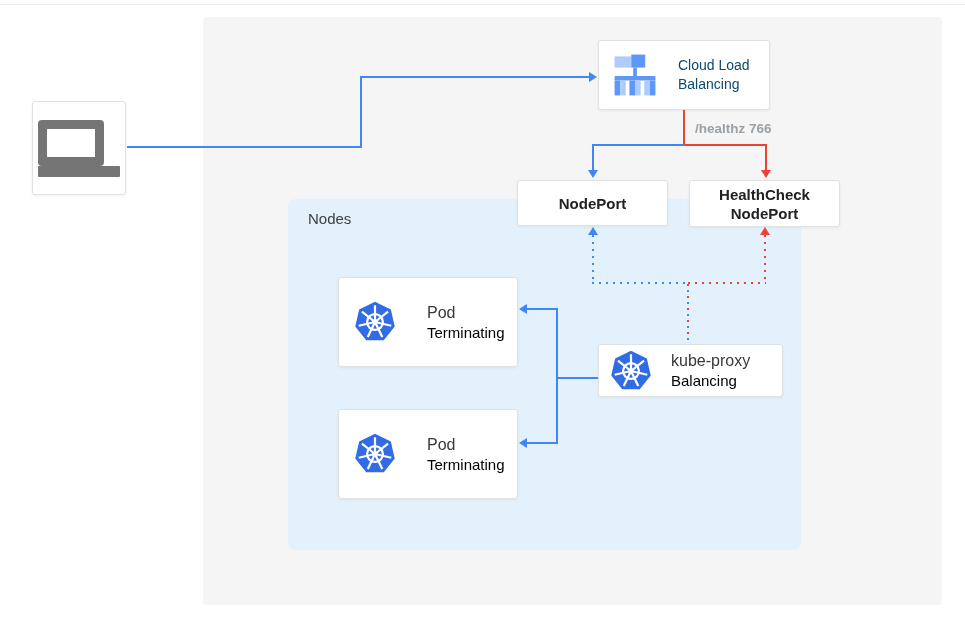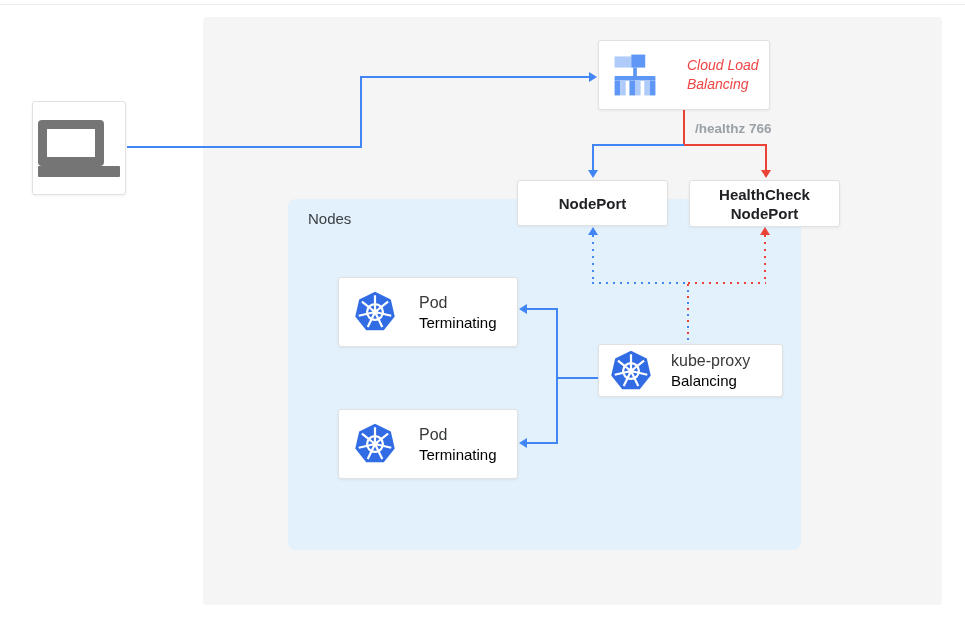--- a/index.html
+++ b/index.html
@@ -33,28 +33,28 @@
   .arr-up-b{border-left:5px solid transparent;border-right:5px solid transparent;border-bottom:8px solid var(--blue);}
   .arr-up-r{border-left:5px solid transparent;border-right:5px solid transparent;border-bottom:8px solid var(--red);}
   .arr-left-b{border-top:5px solid transparent;border-bottom:5px solid transparent;border-right:8px solid var(--blue);}
 
   .card{position:absolute;background:#fff;border:1px solid #E1E1E1;border-radius:3px;box-shadow:0 1px 3px rgba(0,0,0,0.06);}
   .client-card{left:32px;top:101px;width:94px;height:94px;display:flex;flex-direction:column;justify-content:center;align-items:center;}
   .laptop-screen{width:66px;height:46px;border:9px solid var(--laptop-gray);border-radius:4px;background:#fff;}
   .laptop-base{width:82px;height:11px;background:var(--laptop-gray);border-radius:1px;}
 
   .lb-card{left:598px;top:40px;width:172px;height:70px;display:flex;align-items:center;padding-left:10px;}
-  .lb-text{margin-left:26px;font-size:14px;line-height:19px;color:#ef4444;font-style:italic;}
+  .lb-text{margin-left:17px;font-size:14px;line-height:19px;color:#0c4a6e;}
 
   .edge-label{position:absolute;left:695px;top:121px;font-size:13.5px;font-weight:bold;color:#9AA0A6;}
 
   .nodeport-card{left:517px;top:180px;width:151px;height:46px;display:flex;align-items:center;justify-content:center;font-size:15px;font-weight:bold;color:#202124;}
   .hc-card{left:689px;top:180px;width:151px;height:47px;display:flex;align-items:center;justify-content:center;text-align:center;font-size:15px;font-weight:bold;color:#202124;line-height:19px;}
 
-  .pod-card{left:338px;width:180px;height:70px;display:flex;align-items:center;padding-left:14px;}
+  .pod-card{left:338px;width:180px;height:90px;display:flex;align-items:center;padding-left:14px;gap:8px;}
   .pod-card.p1{top:277px;} .pod-card.p2{top:409px;}
   .kp-card{left:598px;top:344px;width:185px;height:53px;display:flex;align-items:center;padding-left:10px;}
   .node-text{margin-left:22px;}
   .node-title{font-size:16px;color:#37393B;}
   .node-sub{font-size:15px;color:#000000;margin-top:2px;}
   .k8s-icon{width:44px;height:44px;flex:0 0 auto;}
   .lb-icon{width:52px;height:48px;flex:0 0 auto;}
 </style>
 </head>
 <body>

